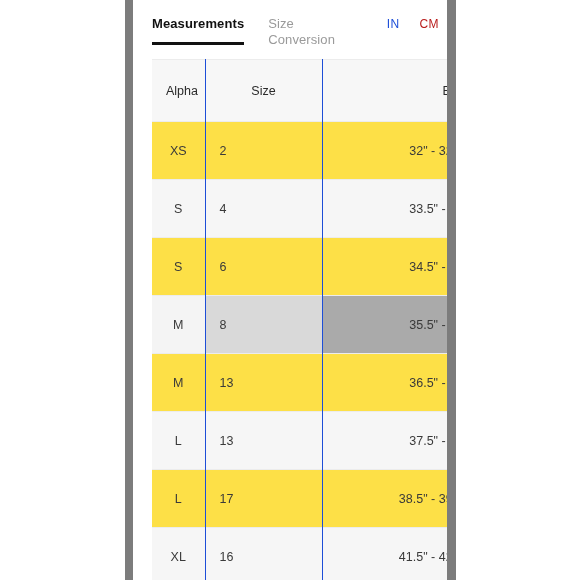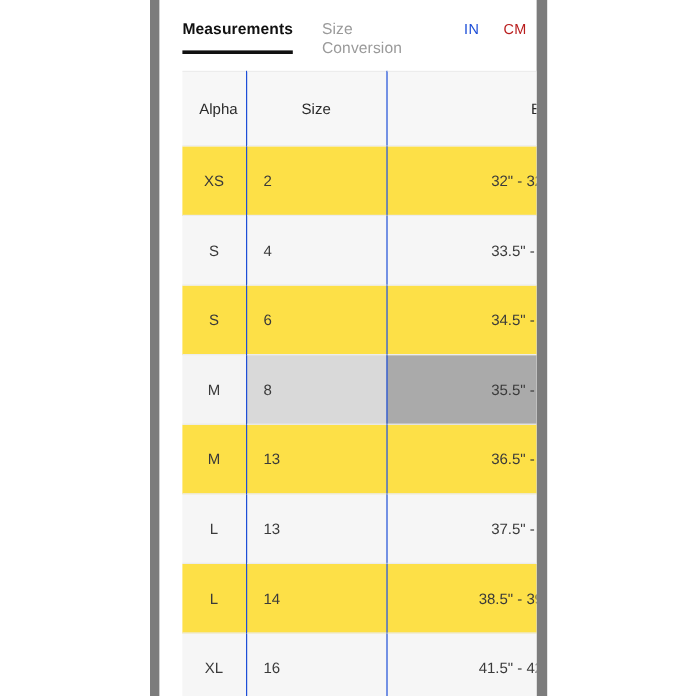--- a/index.html
+++ b/index.html
@@ -206,21 +206,21 @@
             <td class="col-size">13</td>
             <td class="col-bust">36.5" - 37"</td>
           </tr>
           <tr class="row-even">
             <td class="col-alpha">L</td>
             <td class="col-size">13</td>
             <td class="col-bust">37.5" - 38"</td>
           </tr>
           <tr class="row-odd">
             <td class="col-alpha">L</td>
-            <td class="col-size">14</td>
+            <td class="col-size">17</td>
             <td class="col-bust">38.5" - 39.5"</td>
           </tr>
           <tr class="row-even">
             <td class="col-alpha">XL</td>
             <td class="col-size">16</td>
             <td class="col-bust">41.5" - 42.5"</td>
           </tr>
         </tbody>
     </table>
 

